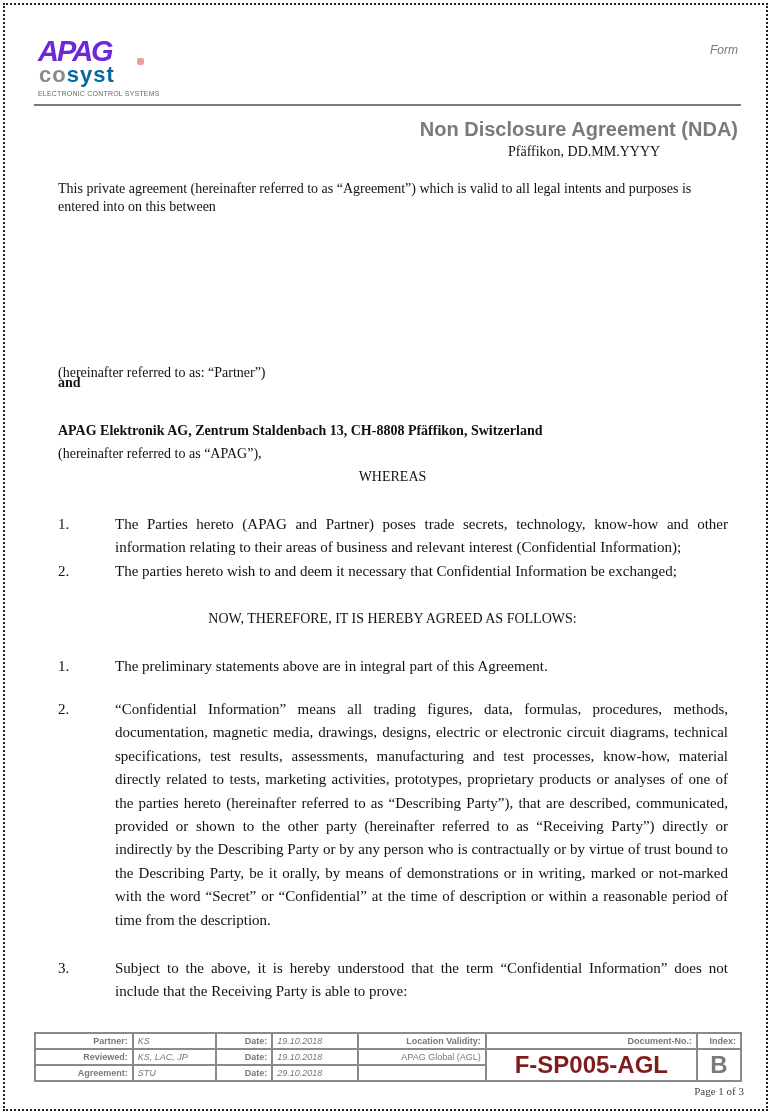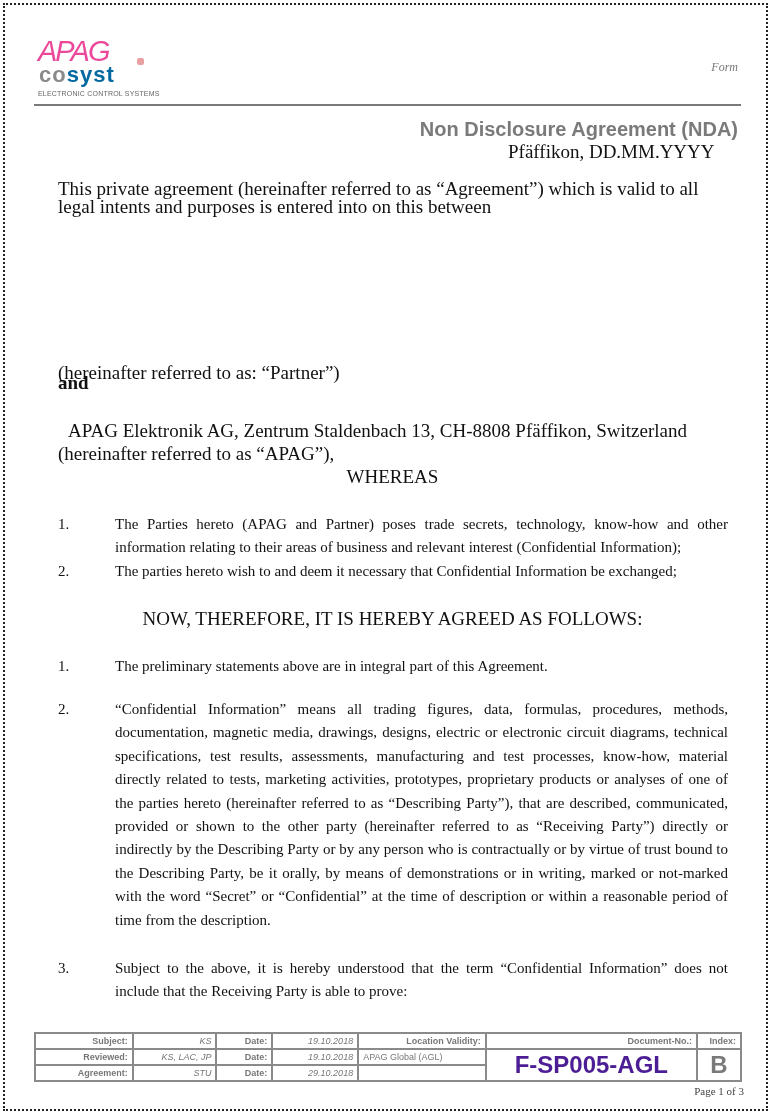--- a/index.html
+++ b/index.html
@@ -5,73 +5,73 @@
   * { box-sizing: border-box; margin: 0; padding: 0; }
   html, body { width: 772px; height: 1116px; background: #fff; overflow: hidden; }
   body { position: relative; font-family: "Liberation Serif", serif; color: #111; }
   .page-frame {
     position: absolute; left: 3px; top: 3px; width: 765px; height: 1108px;
     border: 2px dotted #222;
   }
   .logo { position: absolute; left: 38px; top: 36px; width: 120px; height: 64px; }
   .logo-apag {
     position: absolute; left: 0; top: 0;
-    font-family: "Liberation Sans", sans-serif; font-weight: normal; font-style: italic;
-    font-size: 29px; letter-spacing: -2px; color: #ec4899; line-height: 30px;
+    font-family: "Liberation Sans", sans-serif; font-weight: bold; font-style: italic;
+    font-size: 29px; letter-spacing: -2px; color: #6d28d9; line-height: 30px;
   }
   .logo-dot { position: absolute; left: 99px; top: 22px; width: 7px; height: 7px; background: #e8a0a0; border-radius: 2px; }
   .logo-cosyst {
     position: absolute; left: 1px; top: 28px;
     font-family: "Liberation Sans", sans-serif; font-weight: bold; font-size: 22px;
     letter-spacing: 1px; line-height: 22px;
   }
   .logo-co { color: #8a8a8a; text-align: center; }
   .logo-syst { color: #0369a1; }
   .logo-tag {
     position: absolute; left: 0; top: 54px; white-space: nowrap;
     font-family: "Liberation Sans", sans-serif; font-size: 7px; color: #666; letter-spacing: 0.2px;
   }
   .form-label {
     position: absolute; right: 34px; top: 43px;
-    font-family: Liberation Serif, serif; font-style: italic; font-size: 12px; color: #777; margin-top: 17px;
+    font-family: Liberation Sans, sans-serif; font-style: italic; font-size: 12px; color: #777;
   }
   .header-title {
     position: absolute; right: 34px; top: 82px;
     font-family: "Liberation Sans", sans-serif; font-weight: bold; font-size: 20px; color: #7a7a7a; margin-top: 36px;
   }
   .header-rule { position: absolute; left: 34px; top: 104px; width: 707px; height: 2px; background: #7a7a7a; }
 
-  .t { position: absolute; font-size: 19px; line-height: 18px; white-space: nowrap; }
+  .t { position: absolute; font-size: 14px; line-height: 18px; white-space: nowrap; }
   .date { left: 508px; top: 143px; }
   .intro { left: 58px; top: 180px; width: 670px; white-space: normal; line-height: 18px; }
   .partner { left: 58px; top: 328px; margin-top: 36px; }
   .and { left: 58px; top: 374px; font-weight: bold; }
-  .apag-addr { left: 68px; top: 422px; font-weight: normal; }
+  .apag-addr { left: 58px; top: 422px; font-weight: bold; }
   .apag-ref { left: 58px; top: 445px; }
   .whereas { left: 0; width: 785px; top: 468px; text-align: center; }
   .now { left: 0; width: 785px; top: 610px; text-align: center; }
 
   .list { position: absolute; left: 58px; width: 670px; }
   .li { position: relative; padding-left: 25px; font-size: 15px; line-height: 23.4px; }
   .li .num { position: absolute; left: 0; top: 0; }
   .li .txt { display: block; text-align: justify; margin-left: 32px; }
   .list-a { top: 513px; }
   .list-b1 { top: 655px; }
   .list-b2 { top: 698px; }
   .list-b3 { top: 957px; }
 
   .footer-table {
     position: absolute; left: 34px; top: 1032px; width: 708px; border-collapse: collapse;
     font-family: "Liberation Sans", sans-serif; font-size: 9px; color: #777;
   }
   .footer-table td { border: 2px solid #8a8a8a; height: 16px; padding: 0 4px; line-height: 12px; }
   .lbl { font-weight: bold; text-align: right; }
-  .val { font-style: italic; text-align: right; border-radius: 7px; }
-  .loc-val { text-align: left; margin-left: 41px; }
-  .docno { font-weight: bold; font-size: 24px; text-align: center; color: #4c1d95; }
+  .val { font-style: italic; text-align: left; border-radius: 7px; }
+  .loc-val { text-align: right; margin-left: 41px; }
+  .docno { font-weight: bold; font-size: 24px; text-align: center; color: #7f1d1d; }
   .idx { font-weight: bold; font-size: 24px; text-align: center; color: #7a7a7a; }
   .page-num { position: absolute; right: 28px; top: 1085px; font-size: 11px; color: #444; }
 </style>
 </head>
 <body>
 
 <div class="page-frame"></div>
 
 <div class="logo">
   <span class="logo-apag">APAG</span>
@@ -128,21 +128,21 @@
     <col style="width:98px">
       <col style="width:84px">
       <col style="width:56px">
       <col style="width:86px">
       <col style="width:128px">
       <col style="width:212px">
       <col style="width:44px">
   </colgroup>
   <tbody>
       <tr>
-    <td class="lbl">Subject:</td>
+    <td class="lbl">Partner:</td>
     <td class="val">KS</td>
     <td class="lbl">Date:</td>
     <td class="val">19.10.2018</td>
     <td class="lbl">Location Validity:</td>
     <td class="lbl">Document-No.:</td>
     <td class="lbl">Index:</td>
   </tr>
   <tr>
     <td class="lbl">Reviewed:</td>
     <td class="val">KS, LAC, JP</td>

